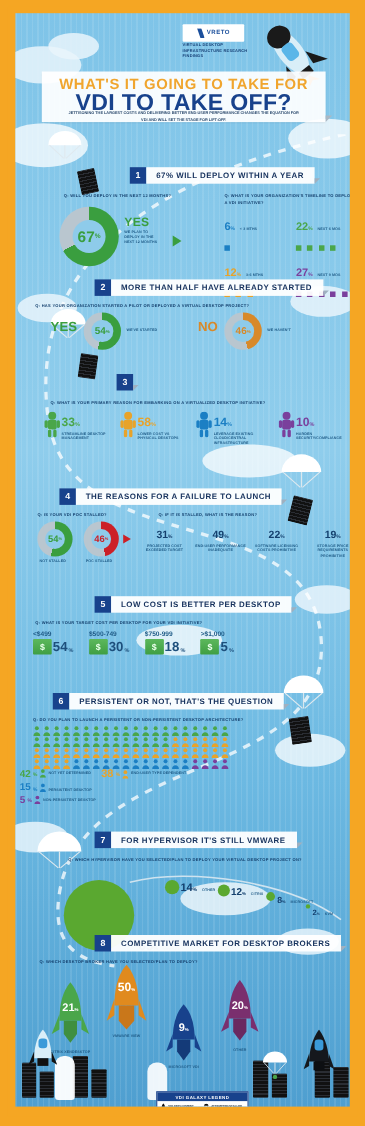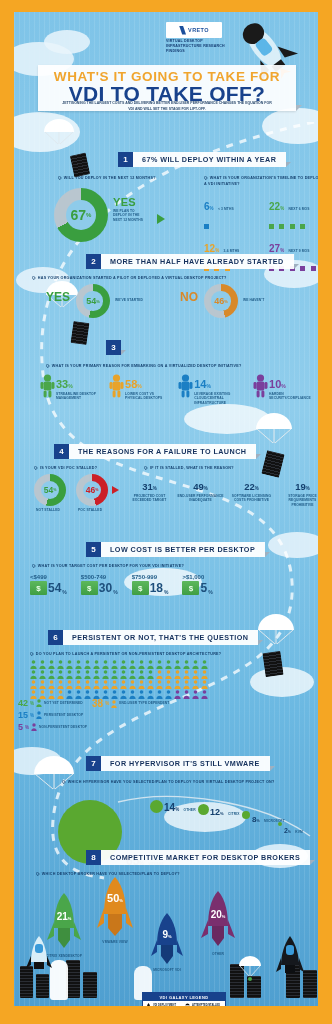--- a/index.html
+++ b/index.html
@@ -748,21 +748,21 @@
     <div style="position:absolute;left:4px;top:68px">
       <div style="display:flex;align-items:center;gap:2px;margin-bottom:2px">
         <span style="font-size:9px;font-weight:bold;color:#4aa64a">42</span>
             <span style="font-size:4.5px;font-weight:bold;color:#4aa64a">%</span>
         <svg width="6" height="8" viewBox="0 0 6 8">
               <circle cx="3" cy="2" r="1.7" fill="#4aa64a"></circle>
               <path d="M0.3,8 C0.3,4.4 5.7,4.4 5.7,8 Z" fill="#4aa64a"></path>
             </svg>
         <span class="pct-lab" style="color:#1f5b87">NOT YET DETERMINED</span>
       </div>
-      <div style="display:flex;align-items:center;gap:2px;margin-bottom:2px">
+      <div style="display:flex;align-items:flex-end;gap:2px;margin-bottom:2px">
         <span style="font-size:9px;font-weight:bold;color:#1b7fc4">15</span>
             <span style="font-size:4.5px;font-weight:bold;color:#1b7fc4">%</span>
         <svg width="6" height="8" viewBox="0 0 6 8">
               <circle cx="3" cy="2" r="1.7" fill="#1b7fc4"></circle>
               <path d="M0.3,8 C0.3,4.4 5.7,4.4 5.7,8 Z" fill="#1b7fc4"></path>
             </svg>
         <span class="pct-lab" style="color:#1f5b87">PERSISTENT DESKTOP</span>
       </div>
       <div style="display:flex;align-items:center;gap:2px">
         <span style="font-size:9px;font-weight:bold;color:#7a3f9c">5</span>

